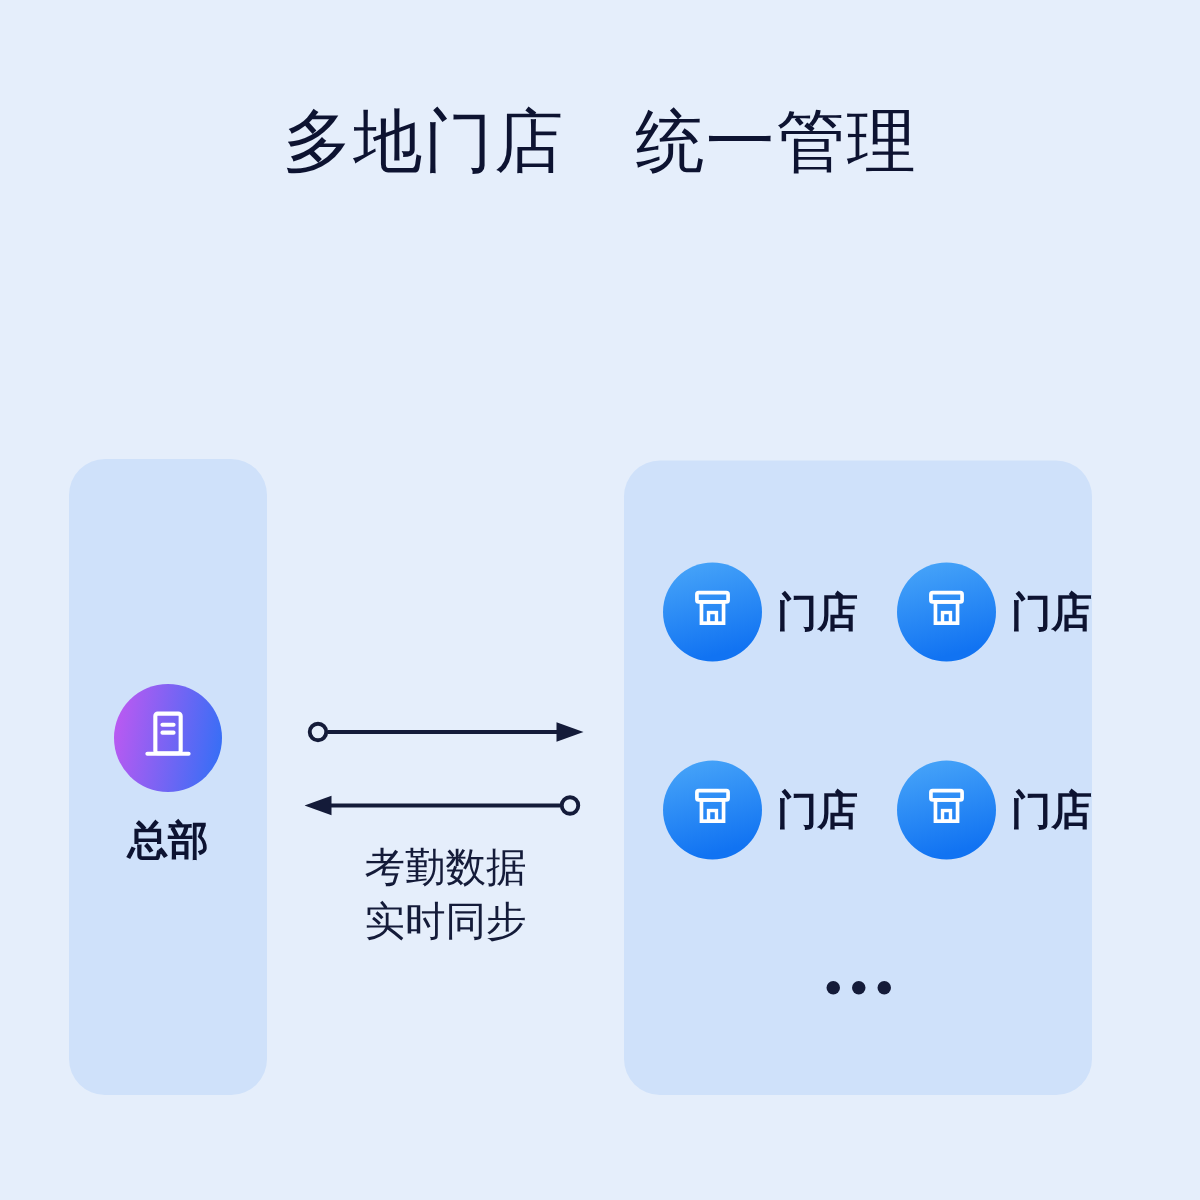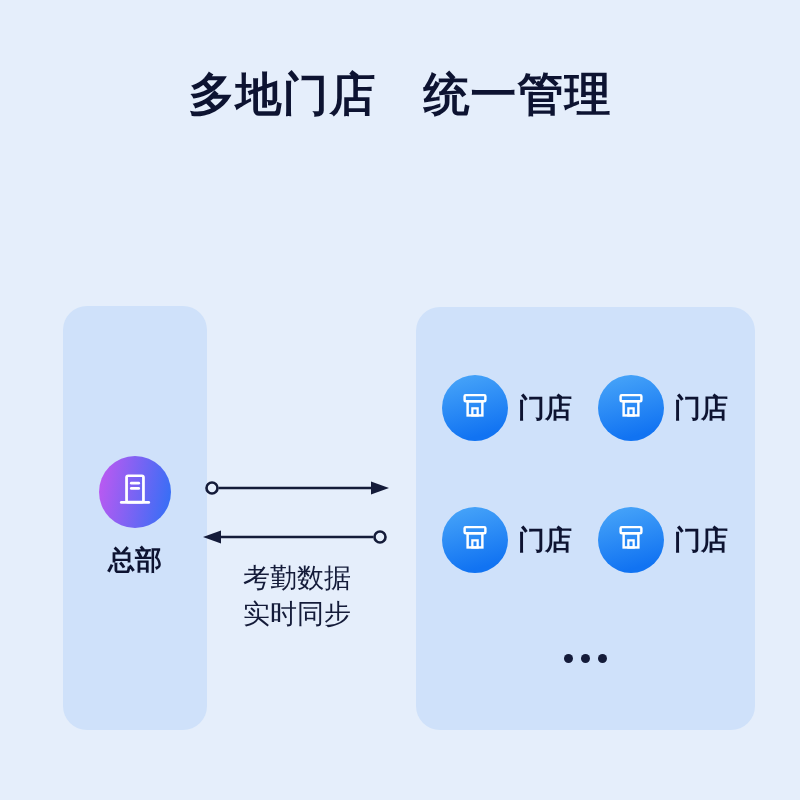--- a/index.html
+++ b/index.html
@@ -15,42 +15,42 @@
     background: var(--background, #e5eefb);
     overflow: hidden;
   }
 
   
   .page-title {
     position: absolute;
     top: 64px; left: 0; right: 0;
     text-align: center;
     font-size: 46px;
-    font-weight: 700;
+    font-weight: 400;
     letter-spacing: 1px;
     color: var(--title-text, #0d1331);
   }
   .page-subtitle {
     position: absolute;
     top: 159px; left: 0; right: 0;
     text-align: center;
     font-size: 27px;
     line-height: 43px;
     font-weight: 400;
     color: var(--subtitle-text, #7b8495);
   }
 
   
   .panel {
     position: absolute;
     background: var(--panel, #cfe1fa);
     border-radius: 24px;
   }
-  .panel-hq    { left: 63px;  top: 306px; width: 132px; height: 424px; padding-left: 12px; }
-  .panel-stores{ left: 416px; top: 307px; width: 339px; height: 423px; text-align: center; }
+  .panel-hq    { left: 46px;  top: 306px; width: 132px; height: 424px; }
+  .panel-stores{ left: 416px; top: 307px; width: 312px; height: 423px; text-align: center; }
 
   
   .hq-block {
     position: absolute;
     top: 150px; left: 0; right: 0;
     display: flex;
     flex-direction: column;
     align-items: center;
     gap: 14px;
   }

